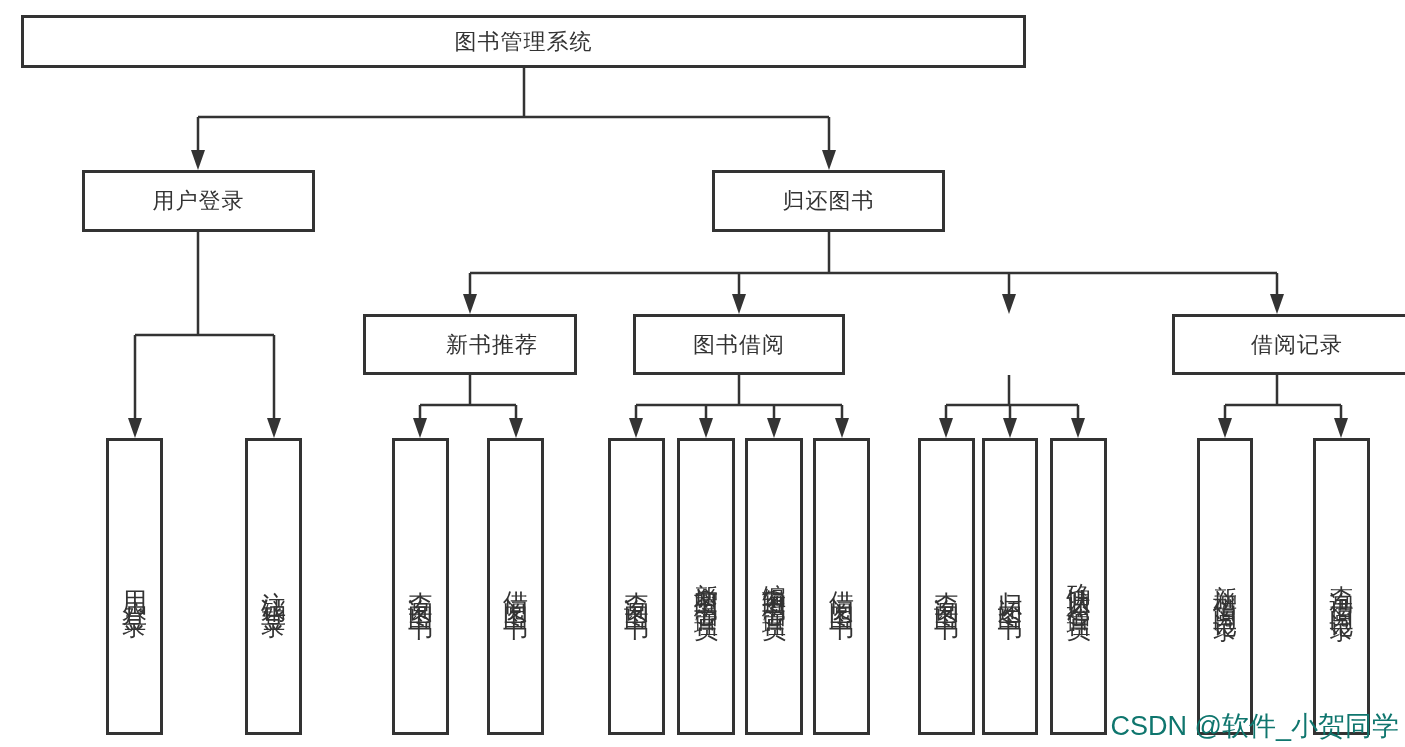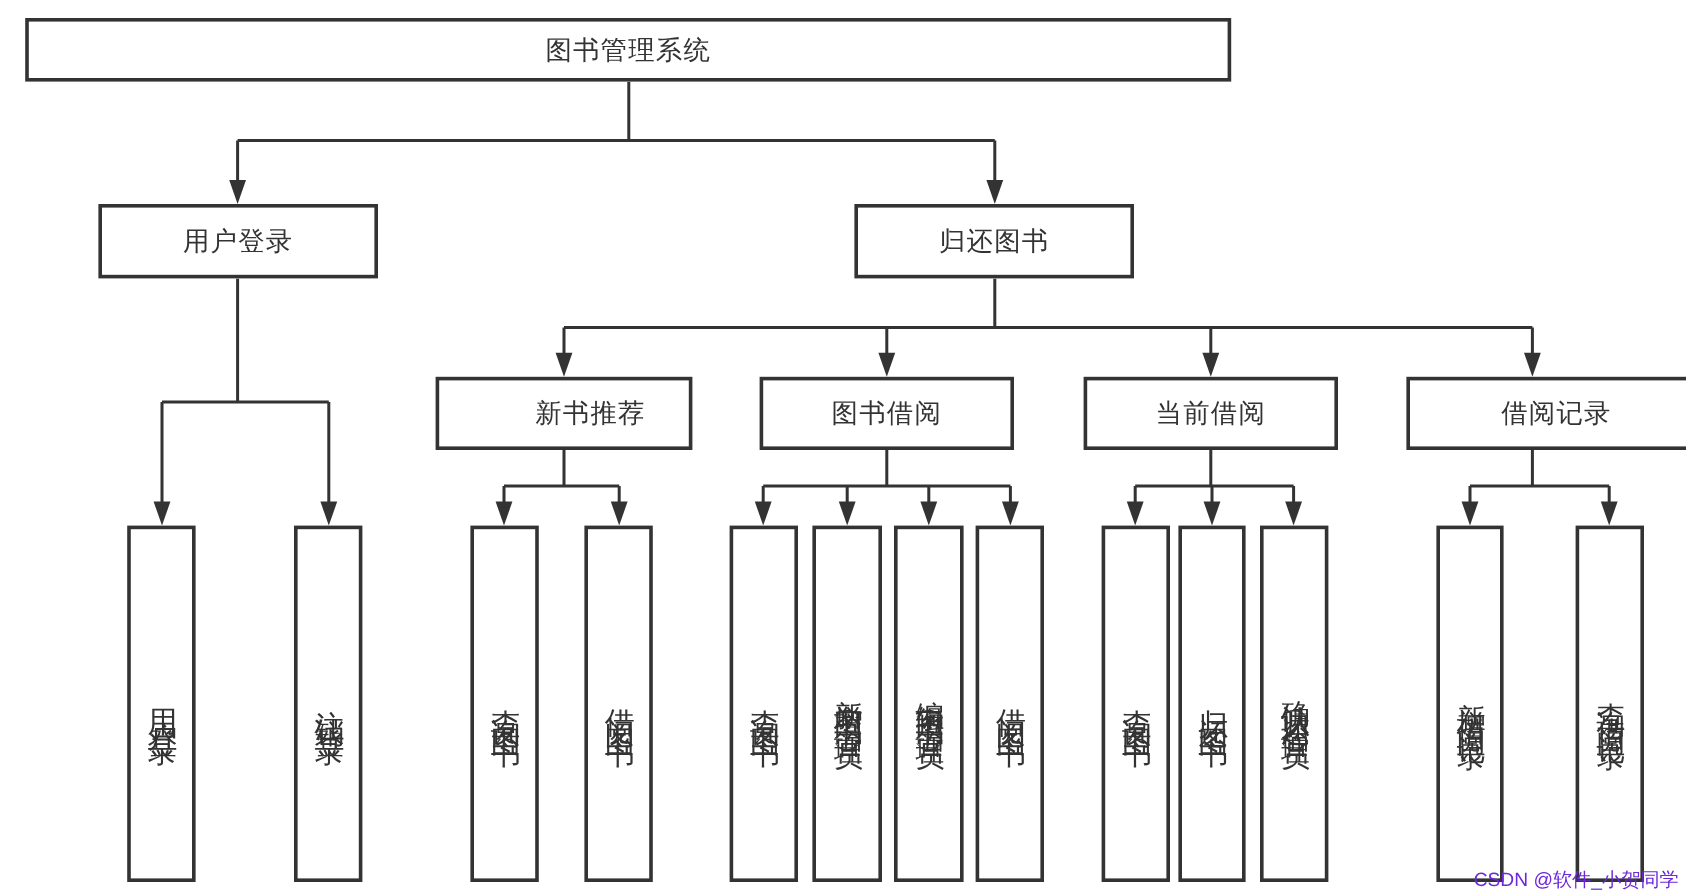--- a/index.html
+++ b/index.html
@@ -62,22 +62,22 @@
   }
   .vbox.mid span {
     font-size: 24px;
     letter-spacing: 7px;
   }
   #watermark {
     position: absolute;
     right: 6px;
     bottom: 3px;
     z-index: 3;
-    color: #6d28d9;
-    font-size: 16px;
+    color: #0f766e;
+    font-size: 27px;
     white-space: nowrap;
   }
 </style>
 </head>
 <body>
 
 <div id="stage">
 
   <svg id="wires" viewBox="0 0 1405 747">
     <path fill="none" stroke="#333333" stroke-width="2.5" d="M524,68 V117 M198,117 H829 M198,117 V152 M829,117 V152
@@ -120,23 +120,20 @@
   <div class="node hbox lvl2" style="left:712px;">
     <span>归还图书</span>
   </div>
 
   <div class="node hbox lvl3" style="left:363px;width:214px;padding-left:44px;">
     <span>新书推荐</span>
   </div>
   <div class="node hbox lvl3" style="left:633px;width:212px;">
     <span>图书借阅</span>
   </div>
-  <div class="node hbox lvl3" style="left:903px;width:212px;">
-    <span>当前借阅</span>
-  </div>
   <div class="node hbox lvl3" style="left:1172px;width:250px;">
     <span>借阅记录</span>
   </div>
 
   <div class="node vbox" style="left:106px;">
     <span>用户登录</span>
   </div>
   <div class="node vbox" style="left:245px;">
     <span>注销登录</span>
   </div>

